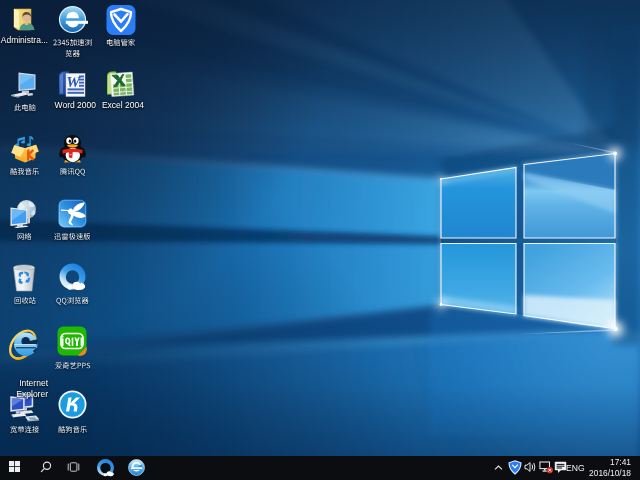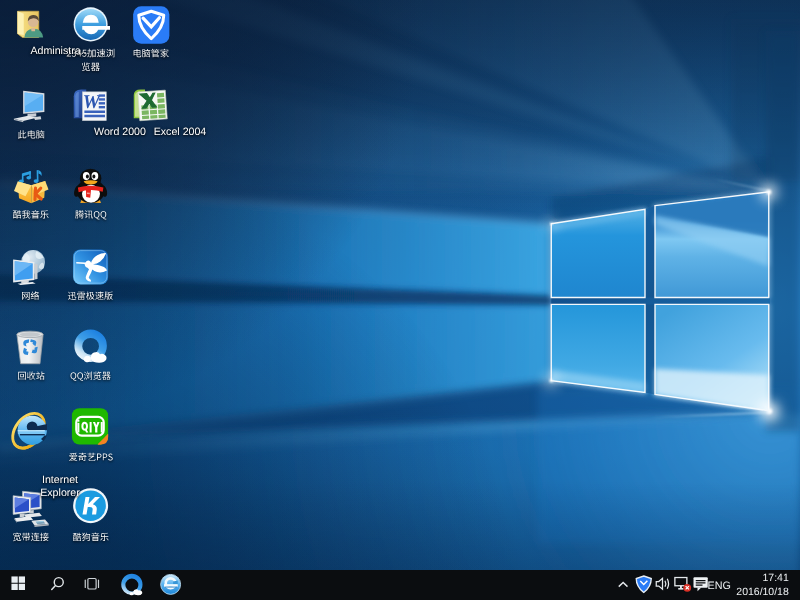--- a/index.html
+++ b/index.html
@@ -1,19 +1,19 @@
 <!DOCTYPE html>
 <html><head><meta charset="utf-8"><style>
 html,body{margin:0;padding:0;width:640px;height:480px;overflow:hidden;background:#06294e;
 font-family:"Liberation Sans",sans-serif;}
 #scr{position:absolute;left:0;top:0;width:640px;height:480px;}
 .abs{position:absolute;}
 .lb{position:absolute;filter:drop-shadow(0 1px 1px rgba(0,0,0,.9));}
-.tx{position:absolute;color:#fff;font-size:8.5px;line-height:11px;text-align:center;
-text-shadow:0 1px 2px rgba(0,0,0,.95),0 0 2px rgba(0,0,0,.6);white-space:pre;padding-left:24px;}
+.tx{position:absolute;color:#fff;font-size:8.5px;line-height:11px;text-align:right;
+text-shadow:0 1px 2px rgba(0,0,0,.95),0 0 2px rgba(0,0,0,.6);white-space:pre;}
 </style></head><body>
 <div id="scr">
 <svg class="abs" style="left:0;top:0" width="640" height="480" viewBox="0 0 640 480">
 <defs>
 <linearGradient id="sky" x1="0" y1="0" x2="0" y2="480" gradientUnits="userSpaceOnUse">
 <stop offset="0" stop-color="#0d2849"></stop>
           <stop offset="0.3" stop-color="#15497c"></stop>
 <stop offset="0.52" stop-color="#135a9e"></stop>
           <stop offset="0.75" stop-color="#0d5191"></stop>
 <stop offset="1" stop-color="#063059"></stop>

